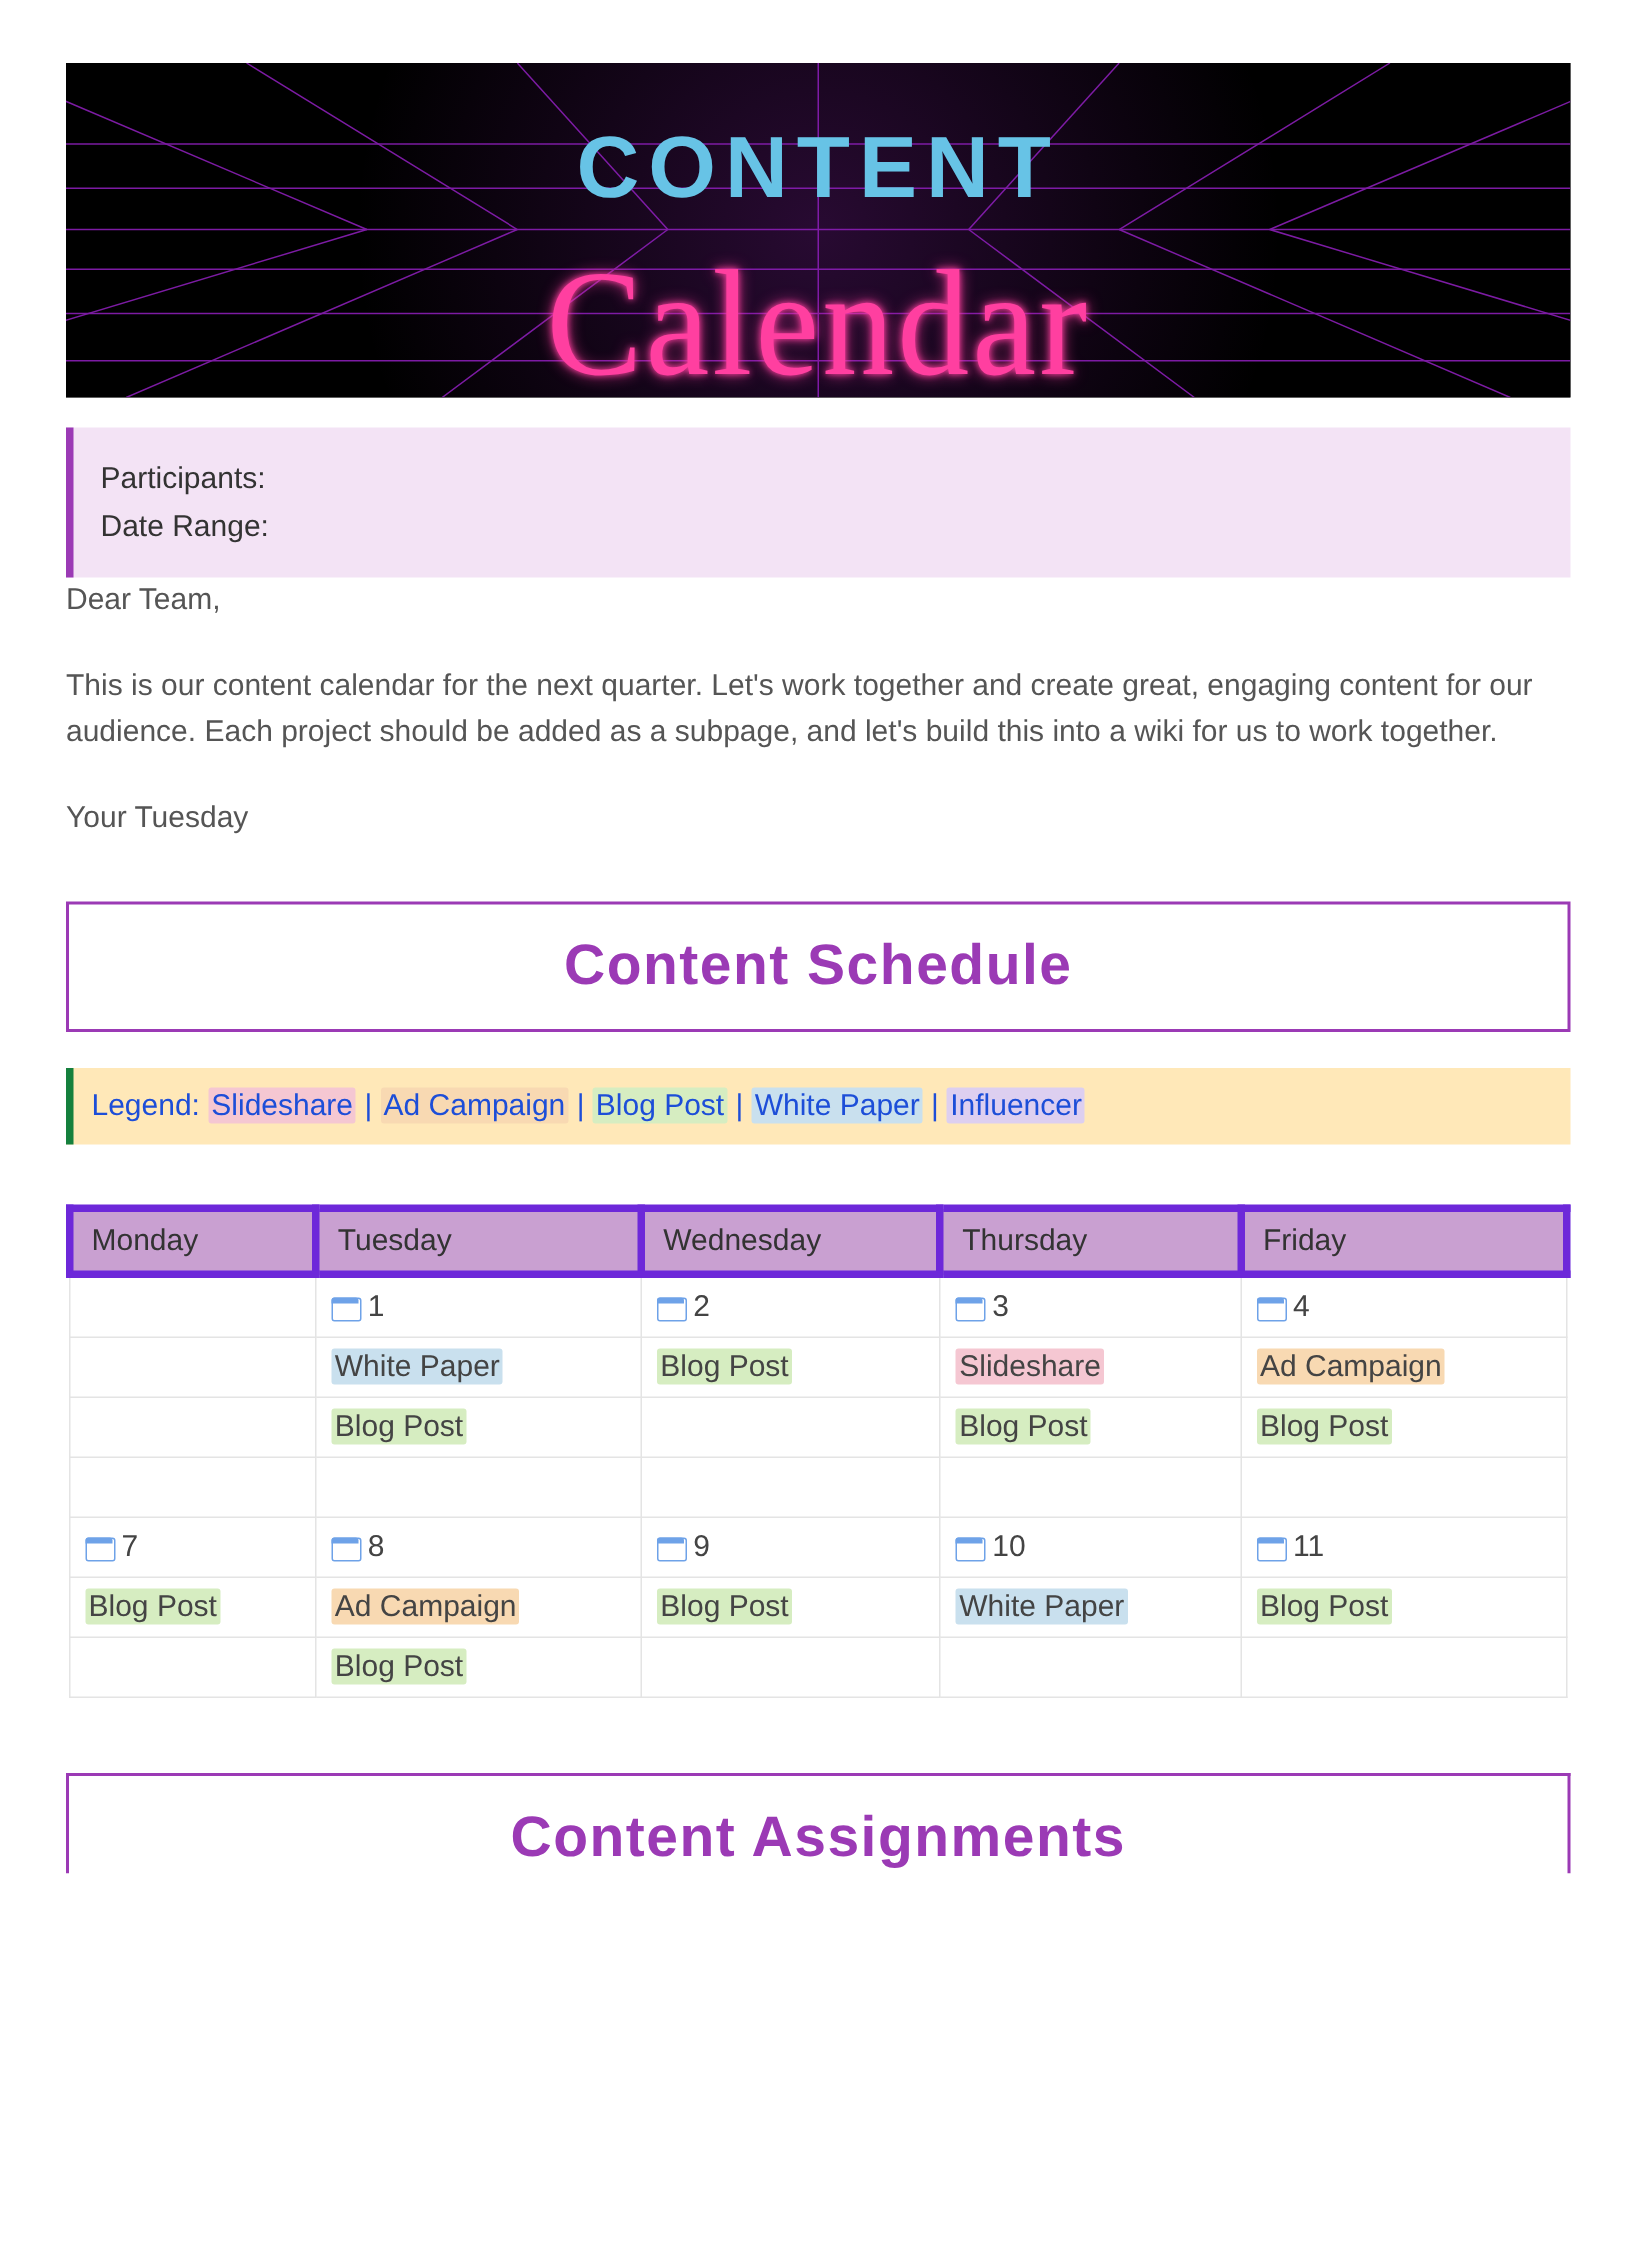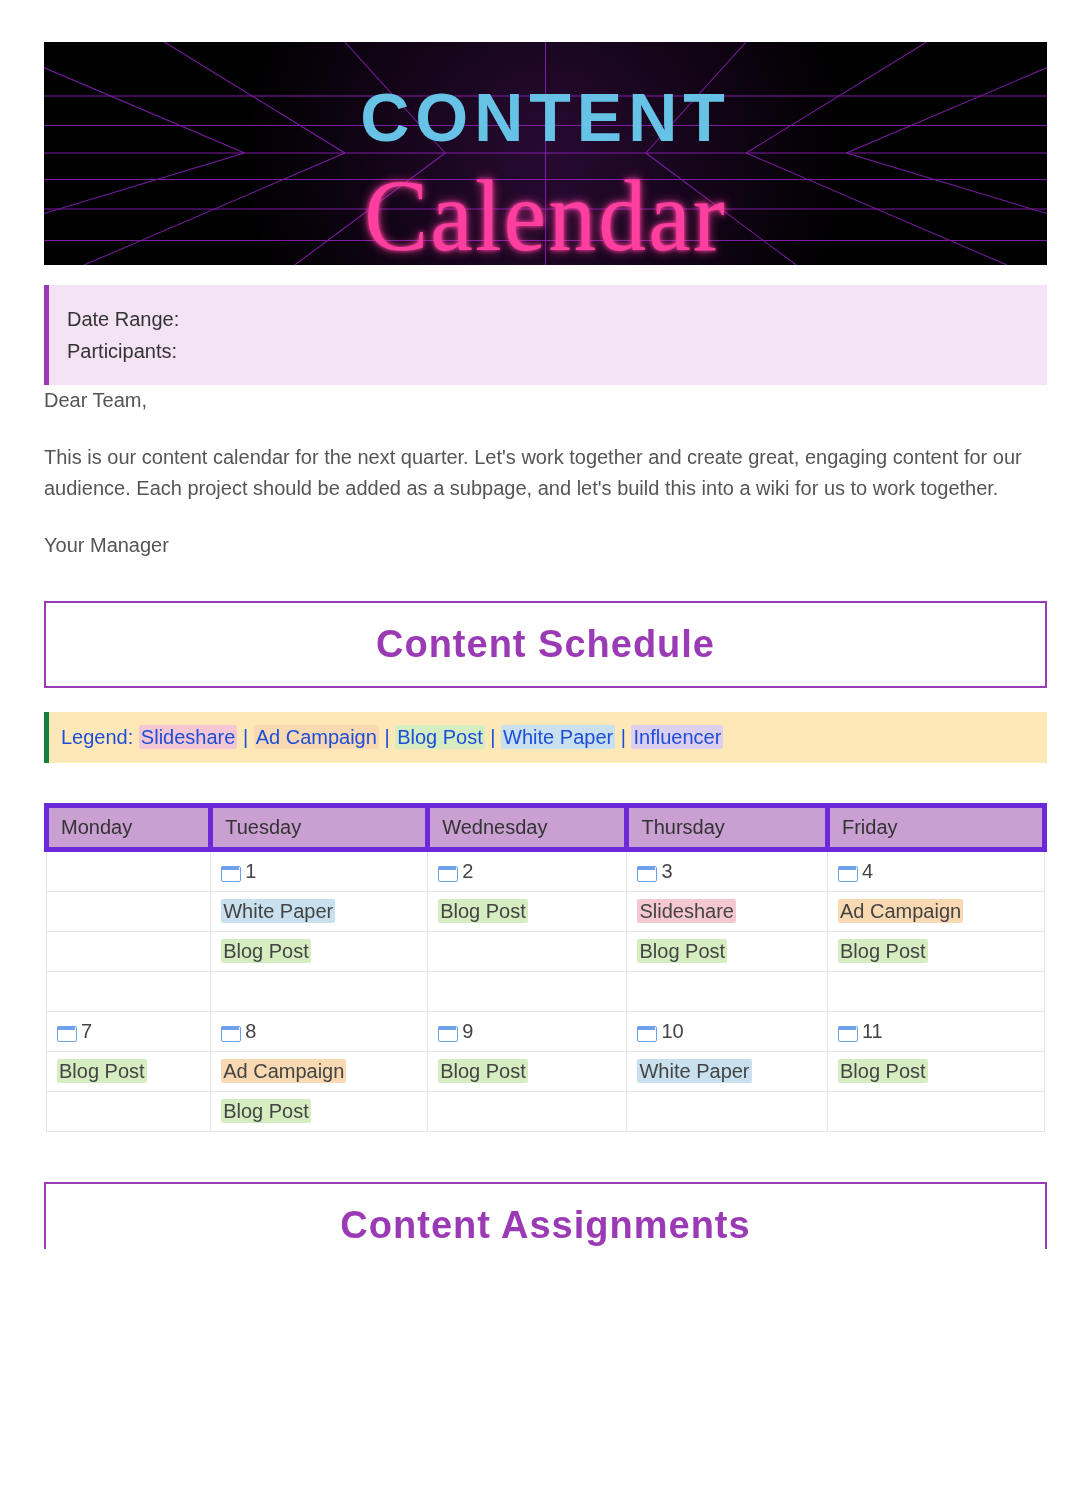--- a/index.html
+++ b/index.html
@@ -28,21 +28,21 @@
       radial-gradient(circle at 50% 50%, rgba(160,40,200,0.25) 0%, rgba(0,0,0,0) 60%),
       #000;
   }
   .grid svg { position:absolute; inset:0; width:100%; height:100%; }
   .banner-title {
     position: absolute; left:0; right:0; top:36px;
     text-align:center;
     font-family: Arial, sans-serif;
     font-weight: 900;
     letter-spacing: 6px;
-    font-size: 68px;
+    font-size: 58px;
     color: #67c3e6;
   }
   .banner-script {
     position:absolute; left:0; right:0; top:118px;
     text-align:center;
     font-family: "Brush Script MT", cursive;
     font-size: 96px;
     color: #ff3fa0;
     text-shadow: 0 0 4px #ff3fa0, 0 0 10px rgba(255,63,160,0.8);
     letter-spacing:2px;
@@ -162,27 +162,27 @@
           <line x1="800" y1="113" x2="1060" y2="0"></line>
             <line x1="800" y1="113" x2="1170" y2="227"></line>
         </g>
       </svg>
     </div>
     <div class="banner-title">CONTENT</div>
     <div class="banner-script">Calendar</div>
   </div>
 
   <div class="info-box">
+    <div class="line">Participants:</div>
     <div class="line">Date Range:</div>
-    <div class="line">Participants:</div>
   </div>
 
   <p class="msg-para">Dear Team,</p>
   <p class="msg-para">This is our content calendar for the next quarter. Let's work together and create great, engaging content for our audience. Each project should be added as a subpage, and let's build this into a wiki for us to work together.</p>
-  <p class="msg-para">Your Manager</p>
+  <p class="msg-para">Your Tuesday</p>
 
   <div class="section-head">
     <span>Content Schedule</span>
   </div>
 
   <div class="legend-box">
     <span>Legend:</span>
     <span id="legend-items"> <span class="tag c-slide">Slideshare</span><span> | </span> <span class="tag c-ad">Ad Campaign</span><span> | </span> <span class="tag c-blog">Blog Post</span><span> | </span> <span class="tag c-white">White Paper</span><span> | </span> <span class="tag c-influ">Influencer</span></span>
   </div>
 

